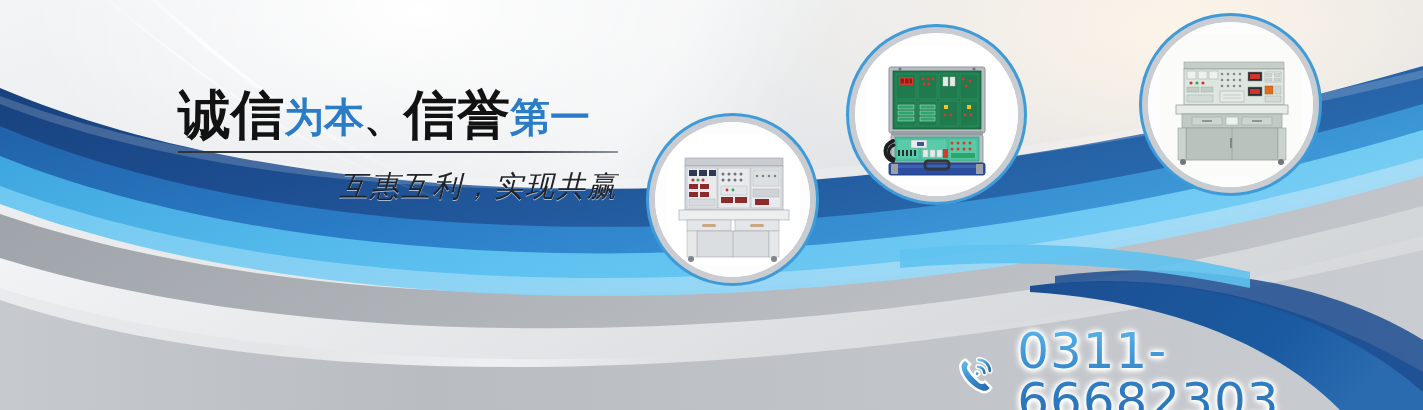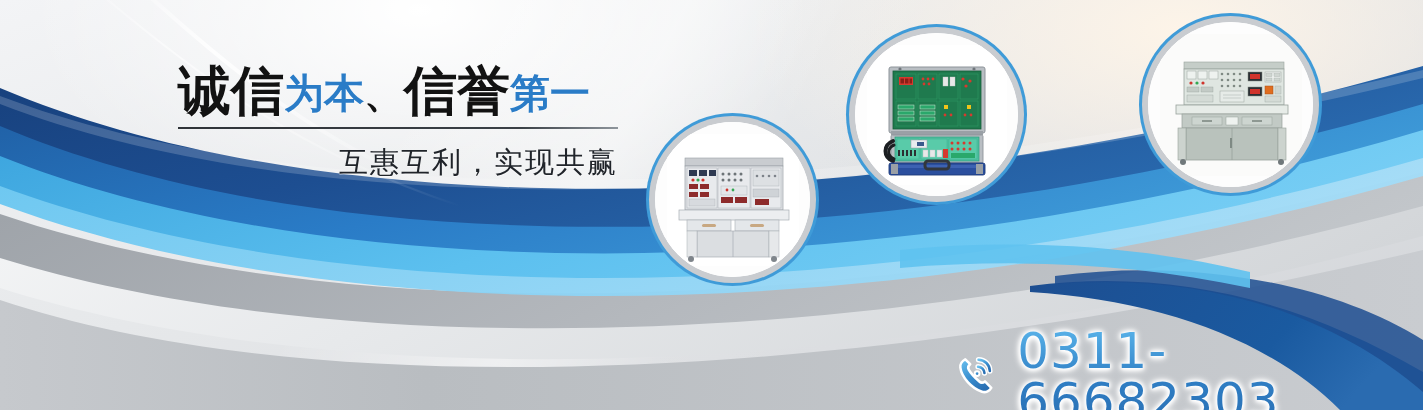--- a/index.html
+++ b/index.html
@@ -39,21 +39,21 @@
   .layer {
     position: absolute;
     inset: 0;
   }
   .layer svg { display:block; width:1423px; height:410px; }
 
   
   .headline-block {
     position: absolute;
     left: 178px;
-    top: 63px;
+    top: 87px;
     width: 450px;
   }
   .headline {
     margin: 0;
     font-size: 53px;
     line-height: 1.05;
     font-weight: bold;
     color: #121212;
     white-space: nowrap;
     letter-spacing: 0px;
@@ -77,20 +77,21 @@
   }
   .subtitle {
     margin: 14px 0 0 0;
     font-size: 29px;
     letter-spacing: 2px;
     color: #20242a;
     text-align: right;
     width: 440px;
     white-space: nowrap;
     text-shadow: 0 1px 0 rgba(255,255,255,0.6);
+    font-style: italic;
   }
 
   
   .circle {
     position: absolute;
     border-radius: 50%;
     background: #ffffff;
     box-shadow: 0 0 0 6px #c9ccd0, 0 0 0 9px #3f9bd8;
     overflow: hidden;
   }

